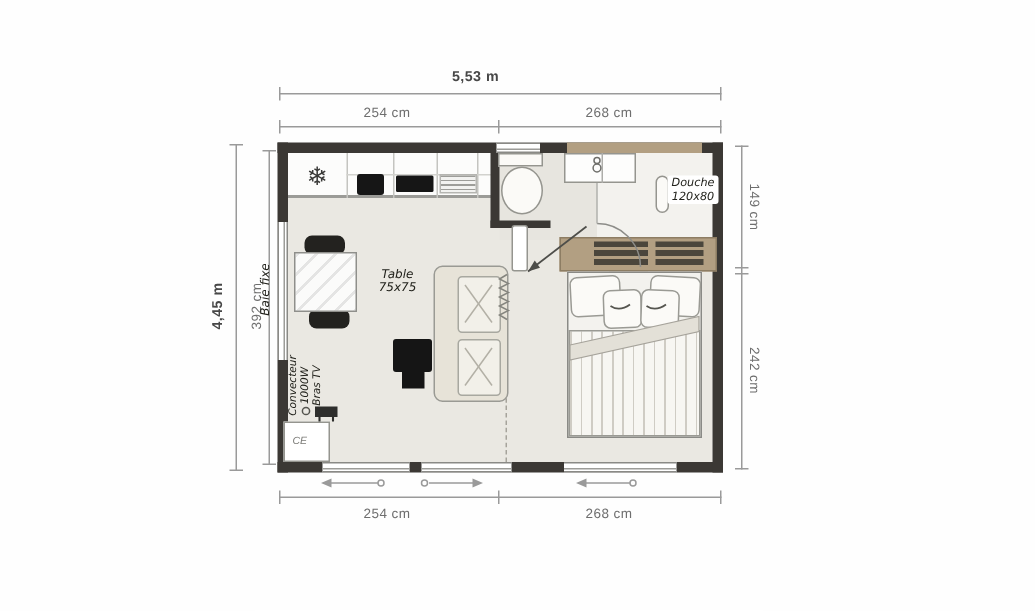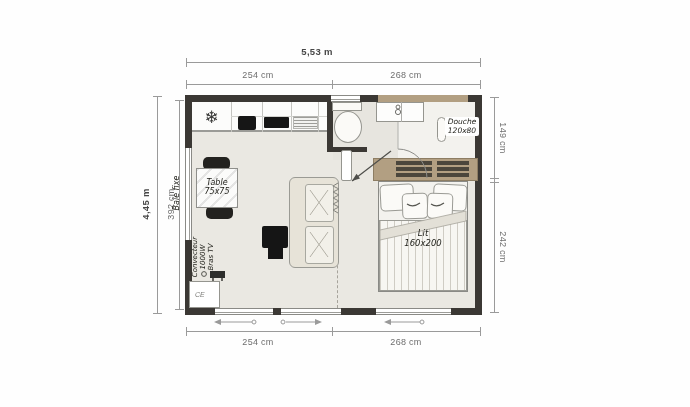--- a/index.html
+++ b/index.html
@@ -129,31 +129,27 @@
     <line x1="390" y1="322" x2="420" y2="322" stroke="#9a9a9a" stroke-width="1"></line>
     <circle cx="422" cy="322" r="2" stroke="#9a9a9a" fill="none"></circle>
     <polygon points="384,322 391,319 391,325" fill="#9a9a9a"></polygon>
 
     <rect x="210" y="271" width="15" height="7" fill="#2e2e2c"></rect>
     <line x1="213" y1="278" x2="213" y2="281" stroke="#2e2e2c" stroke-width="1.4"></line>
     <line x1="222" y1="278" x2="222" y2="281" stroke="#2e2e2c" stroke-width="1.4"></line>
     <circle cx="204" cy="274" r="2.4" stroke="#55554f" stroke-width="1" fill="none"></circle>
   </svg>
 
-  <div class="hand" style="left:198px;top:178px;width:38px;font-size:8px;">
+  <div class="hand" style="left:198px;top:178px;width:38px;font-size:8px;padding-left:48px;">
     <div>Table</div>
     <div>75x75</div>
   </div>
   <div class="hand" style="left:445px;top:117px;width:34px;font-size:7.5px;background:#fff;padding:1px 0;border-radius:2px;">
     <div>Douche</div>
     <div>120x80</div>
-  </div>
-  <div class="hand" style="left:393px;top:229px;width:60px;font-size:8.5px;">
-    <div>Lit</div>
-    <div>160x200</div>
   </div>
   <div class="hand vtext" style="left:152px;top:186px;width:50px;height:14px;font-size:8px;transform:rotate(-90deg);">
     <span>Baie fixe</span>
   </div>
   <div class="hand" style="left:182px;top:241px;width:50px;height:32px;font-size:7px;transform:rotate(-90deg);">
     <div>Convecteur</div>
     <div>1000W</div>
     <div>Bras TV</div>
   </div>
   <div class="abs" style="left:195px;top:291px;font-size:7px;font-style:italic;color:#7b7b77;z-index:6;">

